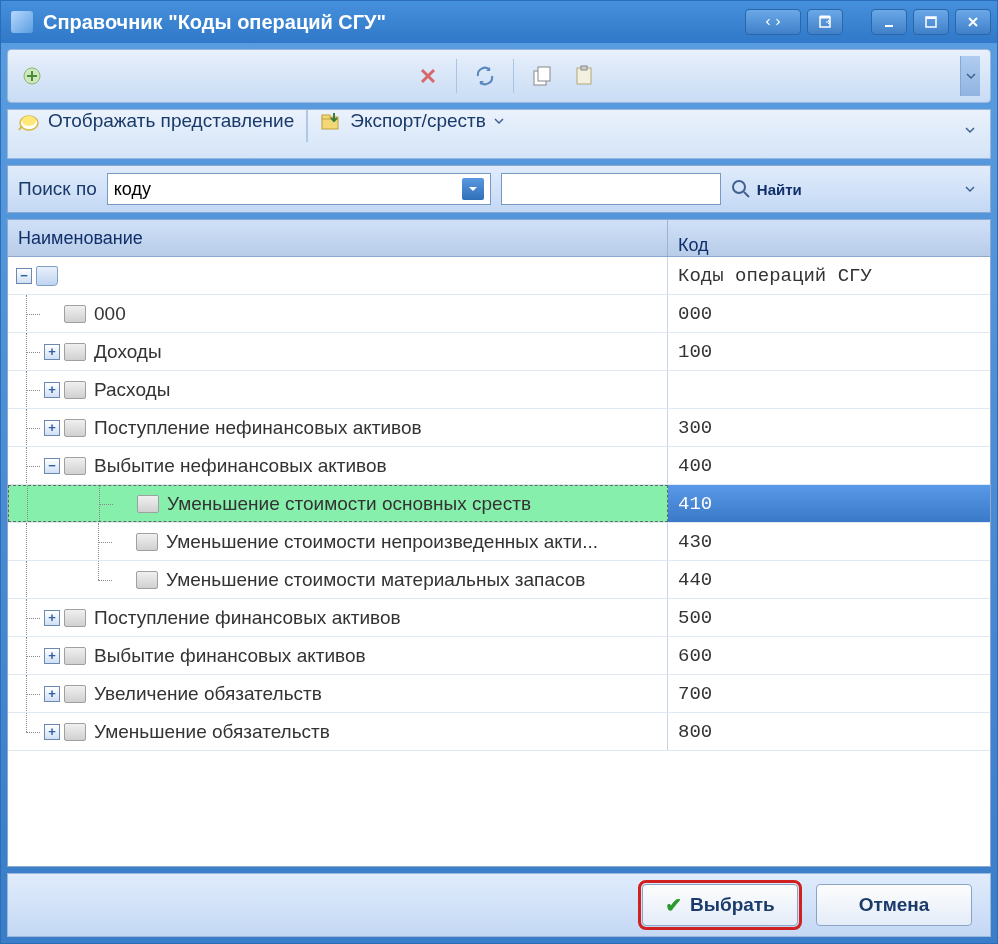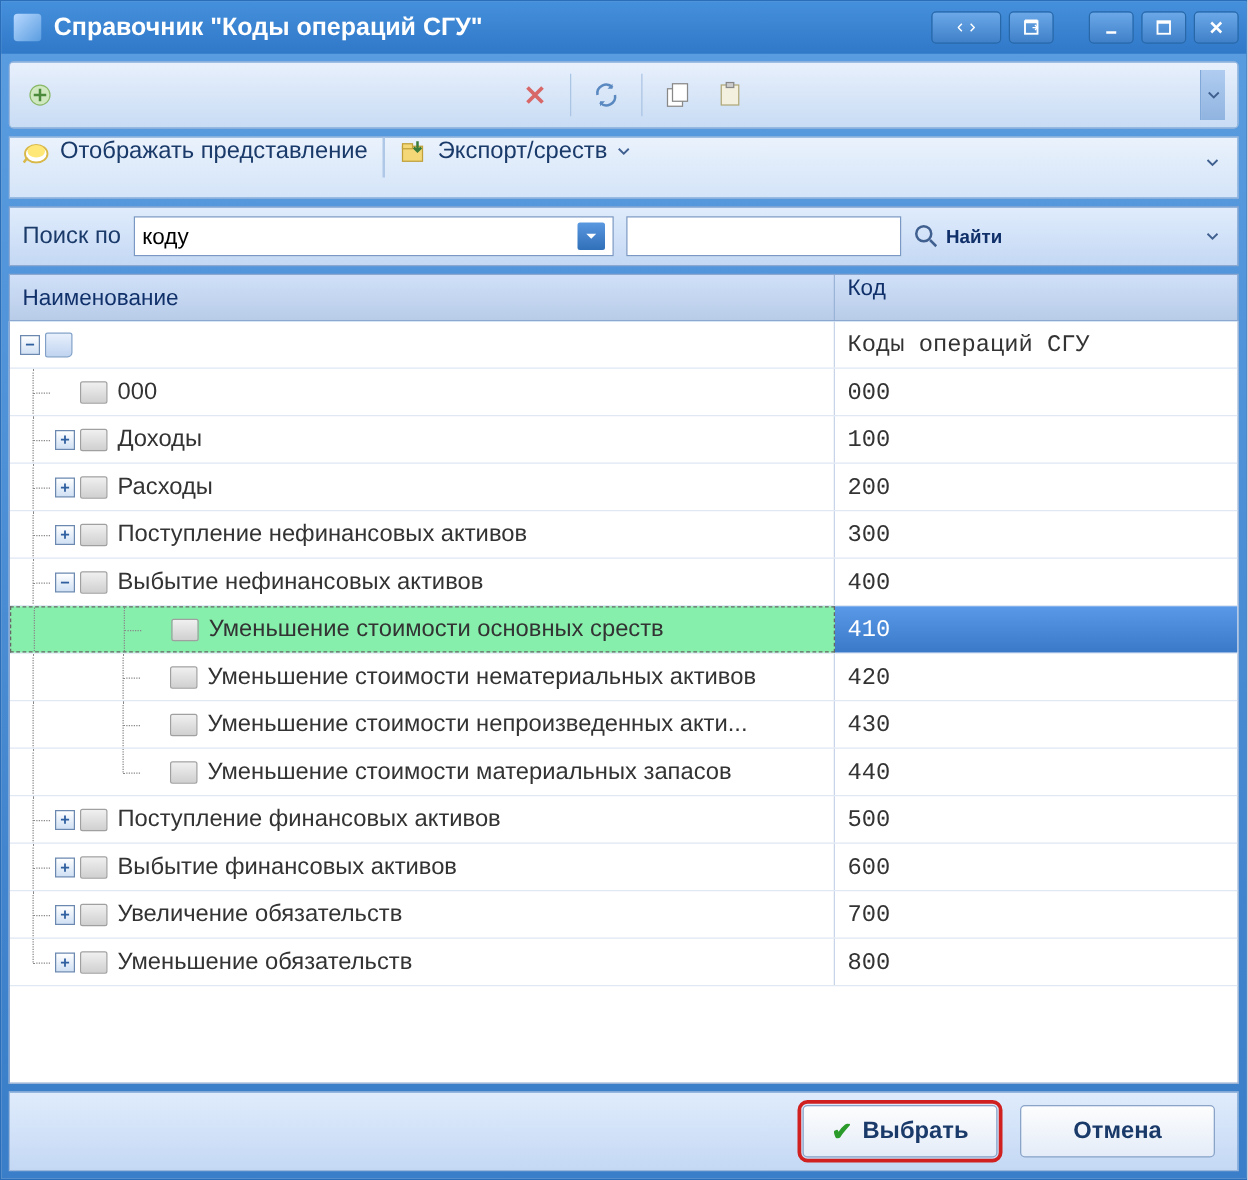--- a/index.html
+++ b/index.html
@@ -136,21 +136,21 @@
   margin-left:auto;
   width:20px;height:40px;
   display:flex;align-items:center;justify-content:center;
 }
 .grid-header {
   margin: 6px 6px 0 6px;
   background: linear-gradient(to bottom, #d0e0f8 0%, #b8cce8 100%);
   border: 1px solid #8ca8d0;
   height: 38px;
   display: flex;
-  align-items: flex-start;
+  align-items: flex-end;
 }
 .grid-header .col1 {
   width: 660px; padding-left: 10px;
   font-size: 18px; color: #10306a;
   border-right: 1px solid #9ab4d8;
   height:100%;display:flex;align-items:center;
 }
 .grid-header .col2 {
   flex:1; padding-left: 10px;
   font-size: 18px; color: #10306a;
@@ -439,21 +439,20 @@
           <div class="code-cell">100</div>
         </div>
         <div class="tree-row">
           <div class="name-cell">
             <span class="tree-spacer" style="width: 10px;"></span>
             <span class="branch"></span>
             <span class="toggle">+</span>
             <span class="folder-icon"></span>
             <span>Расходы</span>
           </div>
-          <div class="code-cell">200</div>
         </div>
         <div class="tree-row">
           <div class="name-cell">
             <span class="tree-spacer" style="width: 10px;"></span>
             <span class="branch"></span>
             <span class="toggle">+</span>
             <span class="folder-icon"></span>
             <span>Поступление нефинансовых активов</span>
           </div>
           <div class="code-cell">300</div>
@@ -472,32 +471,20 @@
           <div class="name-cell">
             <span class="tree-spacer" style="width: 10px;"></span>
             <span class="tree-spacer" style="width: 18px; border-left: 1px dotted rgb(136, 136, 136); height: 38px;"></span>
             <span class="tree-spacer" style="width: 54px;"></span>
             <span class="branch"></span>
             <span class="toggle empty"></span>
             <span class="folder-icon"></span>
             <span>Уменьшение стоимости основных среств</span>
           </div>
           <div class="code-cell">410</div>
-        </div>
-        <div class="tree-row">
-          <div class="name-cell">
-            <span class="tree-spacer" style="width: 10px;"></span>
-            <span class="tree-spacer" style="width: 18px; border-left: 1px dotted rgb(136, 136, 136); height: 38px;"></span>
-            <span class="tree-spacer" style="width: 54px;"></span>
-            <span class="branch"></span>
-            <span class="toggle empty"></span>
-            <span class="folder-icon"></span>
-            <span>Уменьшение стоимости нематериальных активов</span>
-          </div>
-          <div class="code-cell">420</div>
         </div>
         <div class="tree-row">
           <div class="name-cell">
             <span class="tree-spacer" style="width: 10px;"></span>
             <span class="tree-spacer" style="width: 18px; border-left: 1px dotted rgb(136, 136, 136); height: 38px;"></span>
             <span class="tree-spacer" style="width: 54px;"></span>
             <span class="branch"></span>
             <span class="toggle empty"></span>
             <span class="folder-icon"></span>
             <span>Уменьшение стоимости непроизведенных акти...</span>

